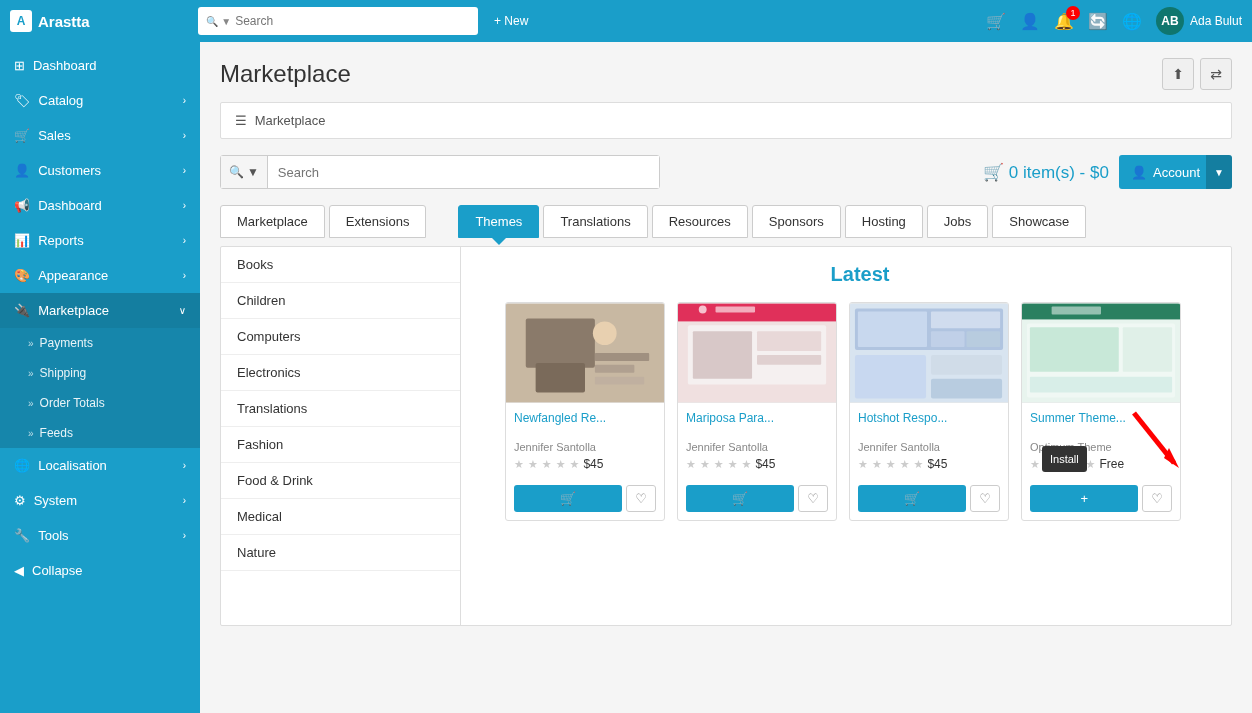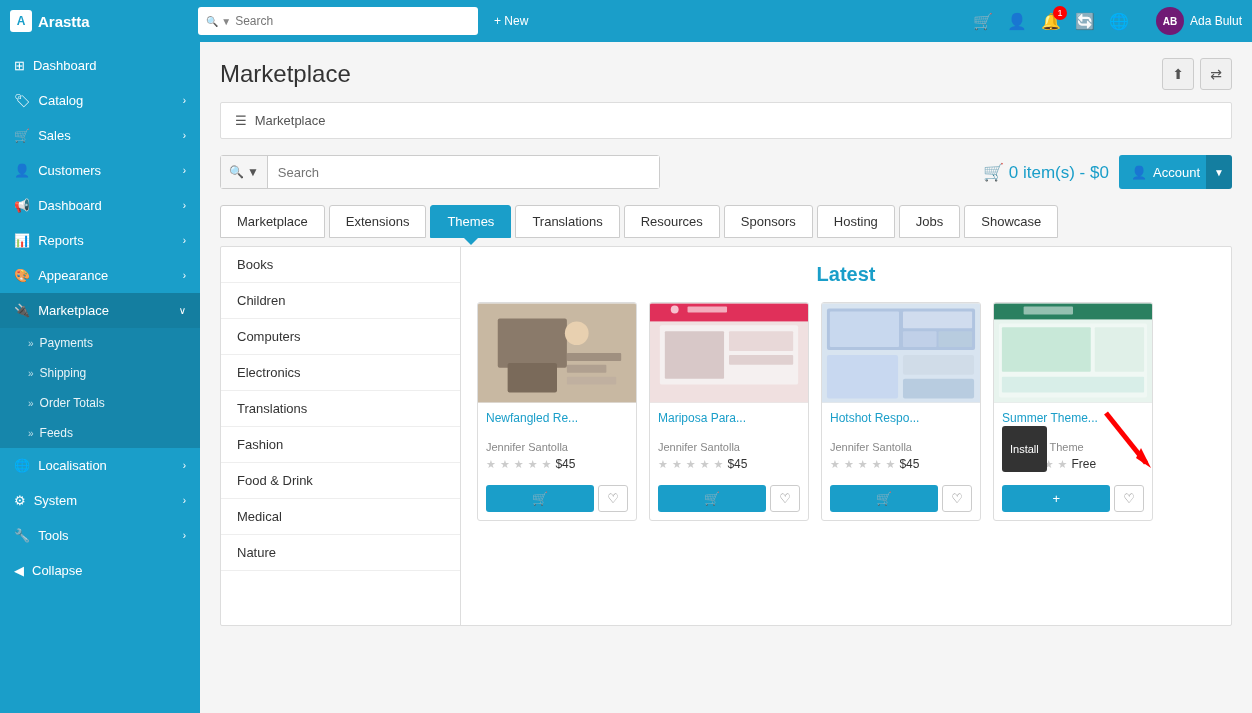--- a/index.html
+++ b/index.html
@@ -91,23 +91,23 @@
       display: flex;
       align-items: center;
       gap: 6px;
       color: white;
       font-size: 12px;
       cursor: pointer;
     }
     .avatar {
       width: 28px; height: 28px;
       border-radius: 50%;
-      background: #701a75;
+      background: #0f766e;
       display: flex; align-items: center; justify-content: center;
-      color: white; font-size: 10px; font-weight: bold; margin-left: 13px;
+      color: white; font-size: 12px; font-weight: bold;
     }
 
     
     .layout {
       display: flex;
       margin-top: 42px;
       min-height: calc(100vh - 42px);
     }
 
     
@@ -281,20 +281,21 @@
       cursor: pointer;
       font-size: 13px;
       color: #333;
       border-radius: 3px 3px 0 0;
     }
     .tab.active {
       background: #1a9ec9;
       color: white;
       border-color: #1a9ec9;
       position: relative;
+      margin-left: 28px;
     }
     .tab.active::after {
       content: '';
       position: absolute;
       bottom: -8px;
       left: 50%;
       transform: translateX(-50%);
       width: 0; height: 0;
       border-left: 8px solid transparent;
       border-right: 8px solid transparent;
@@ -302,20 +303,21 @@
     }
 
     
     .content-panel {
       display: flex;
       background: white;
       border: 1px solid #ddd;
       margin-top: 8px;
       border-radius: 2px;
       min-height: 380px;
+      gap: 28px;
     }
 
     
     .category-list {
       width: 240px;
       border-right: 1px solid #ddd;
       flex-shrink: 0;
     }
     .category-item {
       padding: 10px 16px;
@@ -413,25 +415,25 @@
       border: 1px solid #ccc;
       color: #888;
       flex: 0;
       padding: 5px 8px;
     }
 
     
     .install-tooltip {
       position: absolute;
       bottom: 48px;
-      left: 8px;
+      left: 20px;
       background: #333;
       color: white;
       font-size: 11px;
-      padding: 17px 8px;
+      padding: 7px 8px;
       border-radius: 3px;
       white-space: nowrap;
     }
 
     
     .action-btn.plus {
       background: #1a9ec9;
     }
   </style>
 </head>

